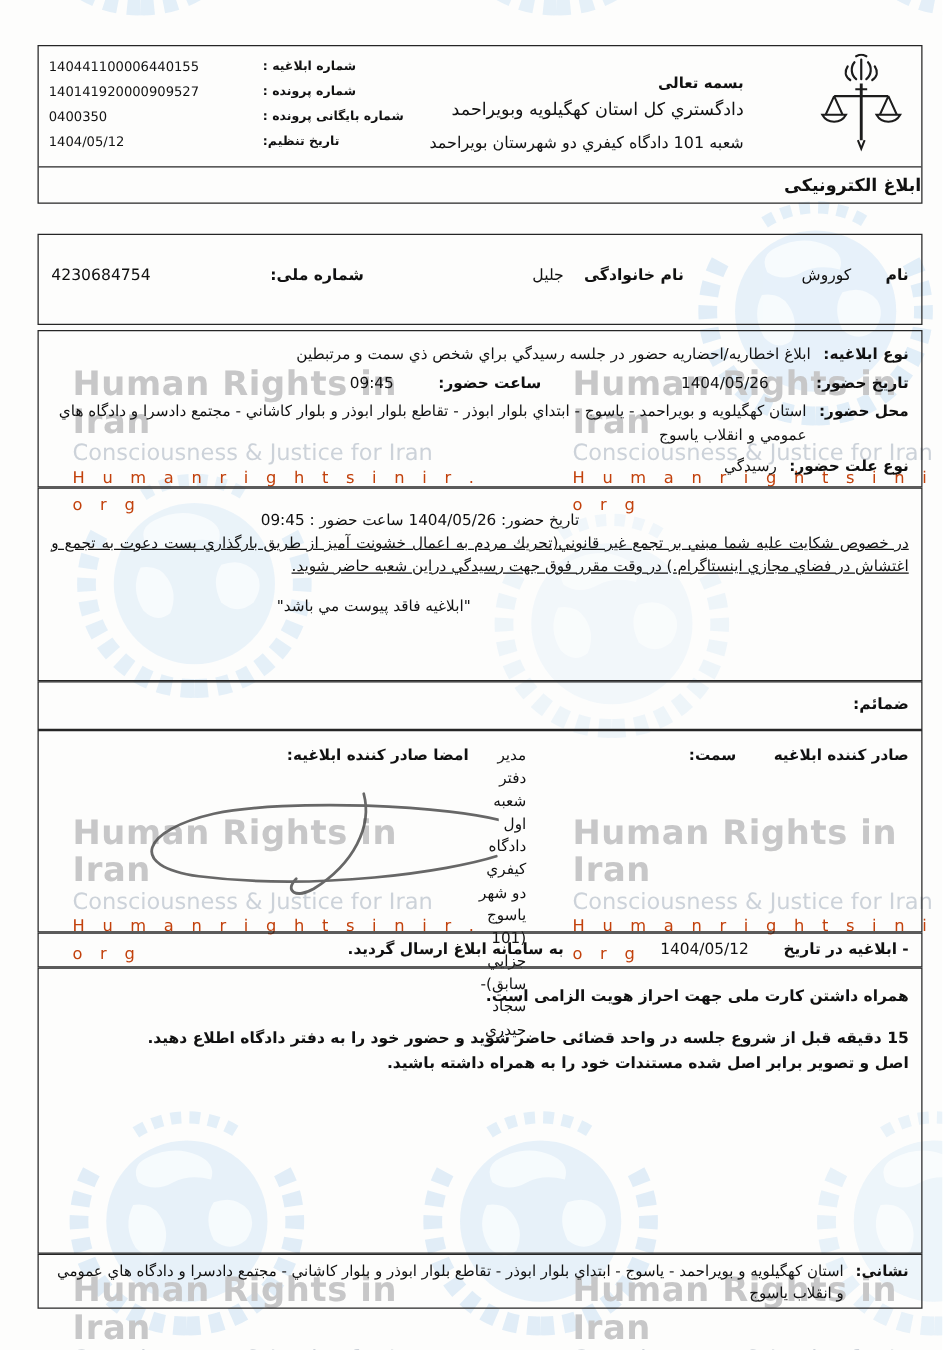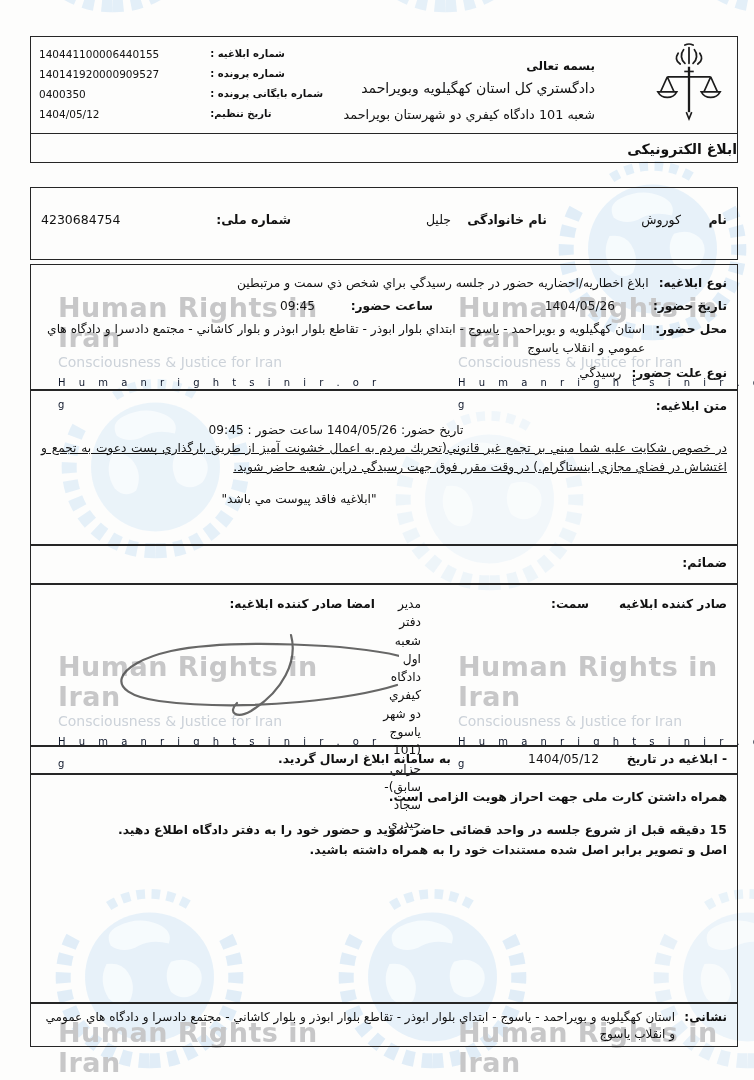--- a/index.html
+++ b/index.html
@@ -4,22 +4,22 @@
 <style>
   html,body{margin:0;padding:0;background:#ffffff;}
   .page{
     position:relative;width:754px;height:1080px;background:#fdfdfc;overflow:hidden;
     font-family:"DejaVu Sans",sans-serif;color:#111;
   }
   
   .globe{position:absolute;width:215px;height:215px;z-index:0;}
   .wm-text{position:absolute;z-index:1;width:330px;direction:ltr;text-align:left;pointer-events:none;}
   .wm-title{font-size:27px;font-weight:bold;color:#c7c7c8;line-height:30px;letter-spacing:0.5px;}
-  .wm-sub{font-size:14px;color:#ccd2d9;line-height:19px;}
-  .wm-url{font-size:10px;color:#0f172a;letter-spacing:5px;line-height:22px;}
+  .wm-sub{font-size:18px;color:#ccd2d9;line-height:19px;}
+  .wm-url{font-size:13px;color:#c2410c;letter-spacing:5px;line-height:22px;}
   
   .box{position:absolute;left:30px;width:708px;border:1.6px solid #262626;box-sizing:border-box;z-index:2;direction:rtl;background:transparent;}
   .lbl{font-weight:bold;white-space:nowrap;}
   
   .hdr-top{display:flex;flex-direction:row;padding:6px 12px 4px 8px;height:86px;border-bottom:1.6px solid #262626;}
   .emblem{width:72px;height:80px;margin-left:58px;flex:none;}
   .hdr-center{width:258px;text-align:right;flex:none;}
   .hdr-bismillah{font-size:12px;font-weight:bold;margin-top:16px;}
   .hdr-org{font-size:14px;margin-top:7px;}
   .hdr-branch{font-size:12.8px;margin-top:11px;}
@@ -198,21 +198,20 @@
       <span class="lbl">محل حضور:</span>
       <span>استان کهگیلویه و بویراحمد - یاسوج - ابتداي بلوار ابوذر - تقاطع بلوار ابوذر و بلوار کاشاني - مجتمع دادسرا و دادگاه هاي عمومي و انقلاب یاسوج</span>
     </div>
     <div class="drow">
       <span class="lbl">نوع علت حضور:</span>
       <span>رسیدگي</span>
     </div>
   </div>
 
   <div class="box body-pad" style="top:390px;height:155px;">
-    <div class="lbl">متن ابلاغیه:</div>
     <div class="body-line1">تاریخ حضور: 1404/05/26 ساعت حضور : 09:45</div>
     <div class="body-par">در خصوص شکایت علیه شما مبني بر تجمع غیر قانوني(تحریك مردم به اعمال خشونت آمیز از طریق بارگذاري پست دعوت به تجمع و اغتشاش در فضاي مجازي اینستاگرام.) در وقت مقرر فوق جهت رسیدگي دراین شعبه حاضر شوید.</div>
     <div class="body-quote">"ابلاغیه فاقد پیوست مي باشد"</div>
   </div>
 
   <div class="box attach-pad" style="top:545px;height:39px;">
     <span class="lbl">ضمائم:</span>
   </div>
 
   <div class="box" style="top:584px;height:162px;">

